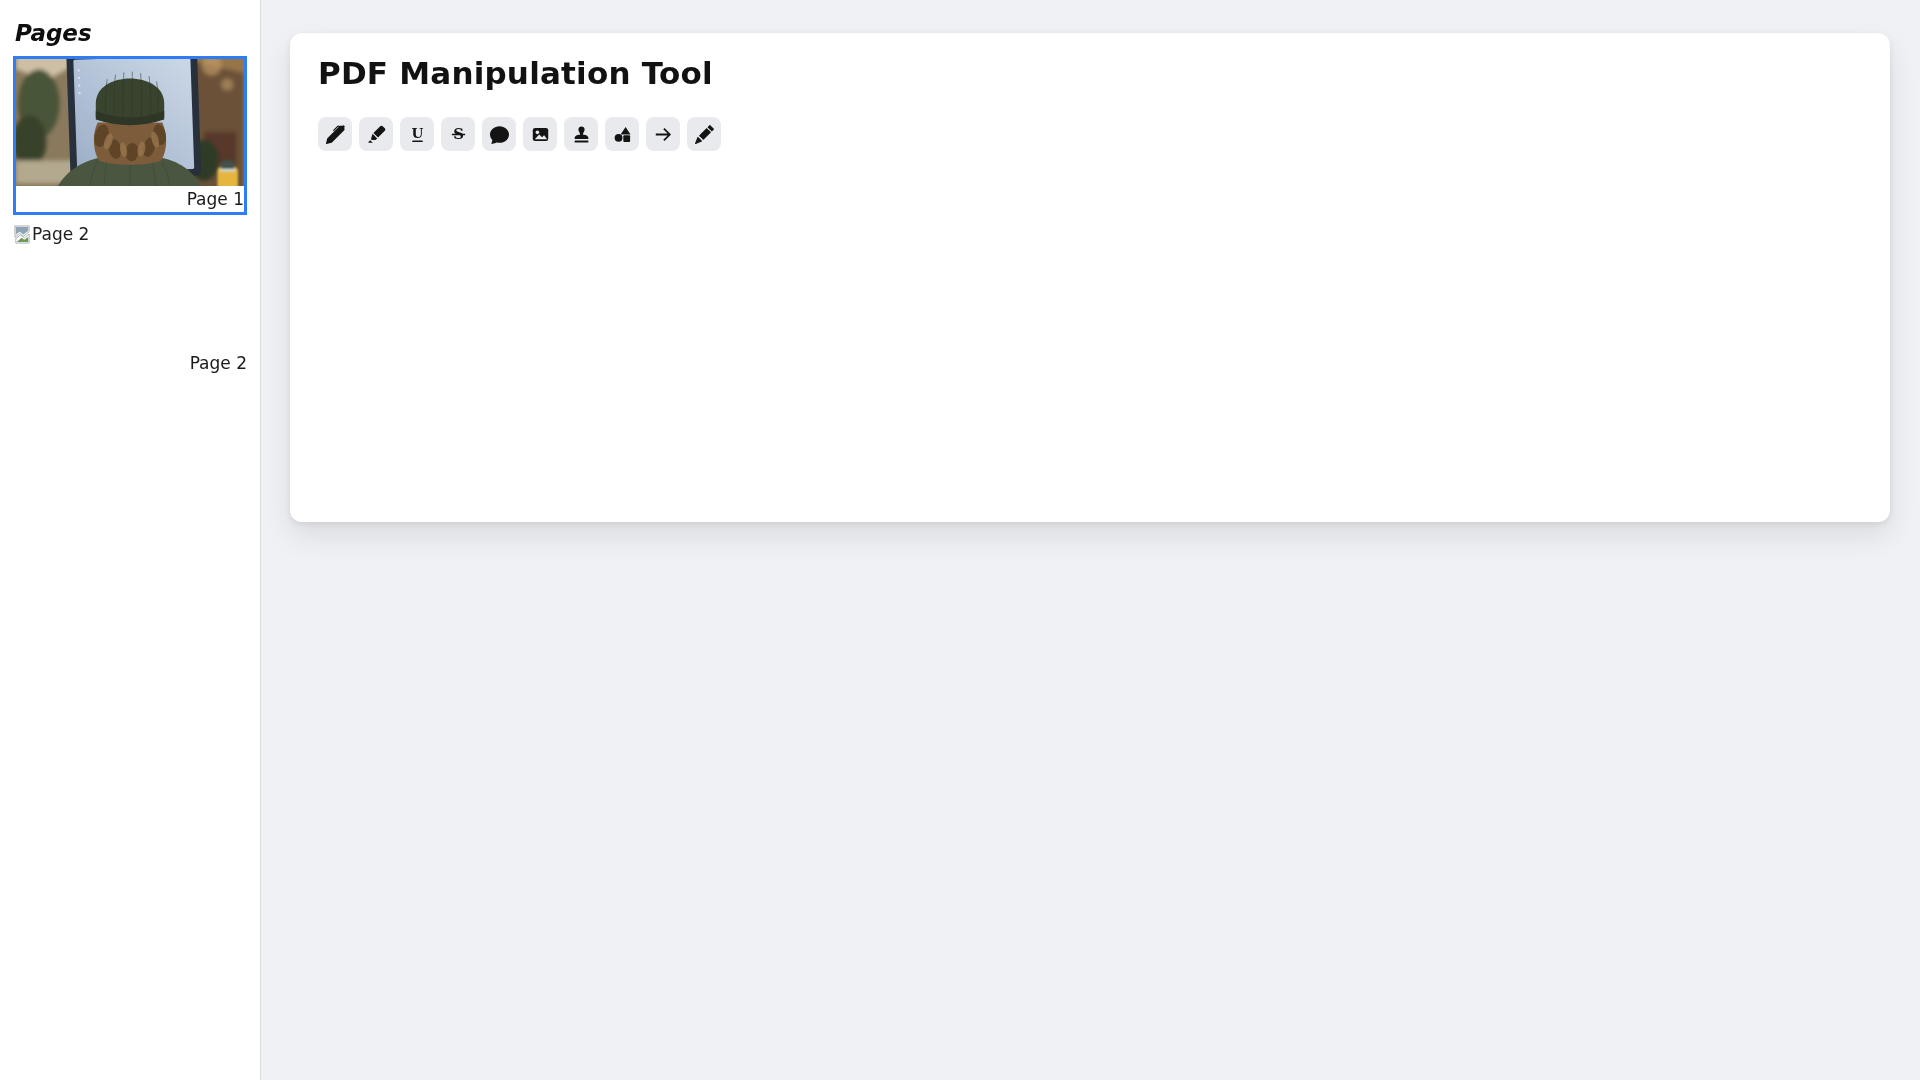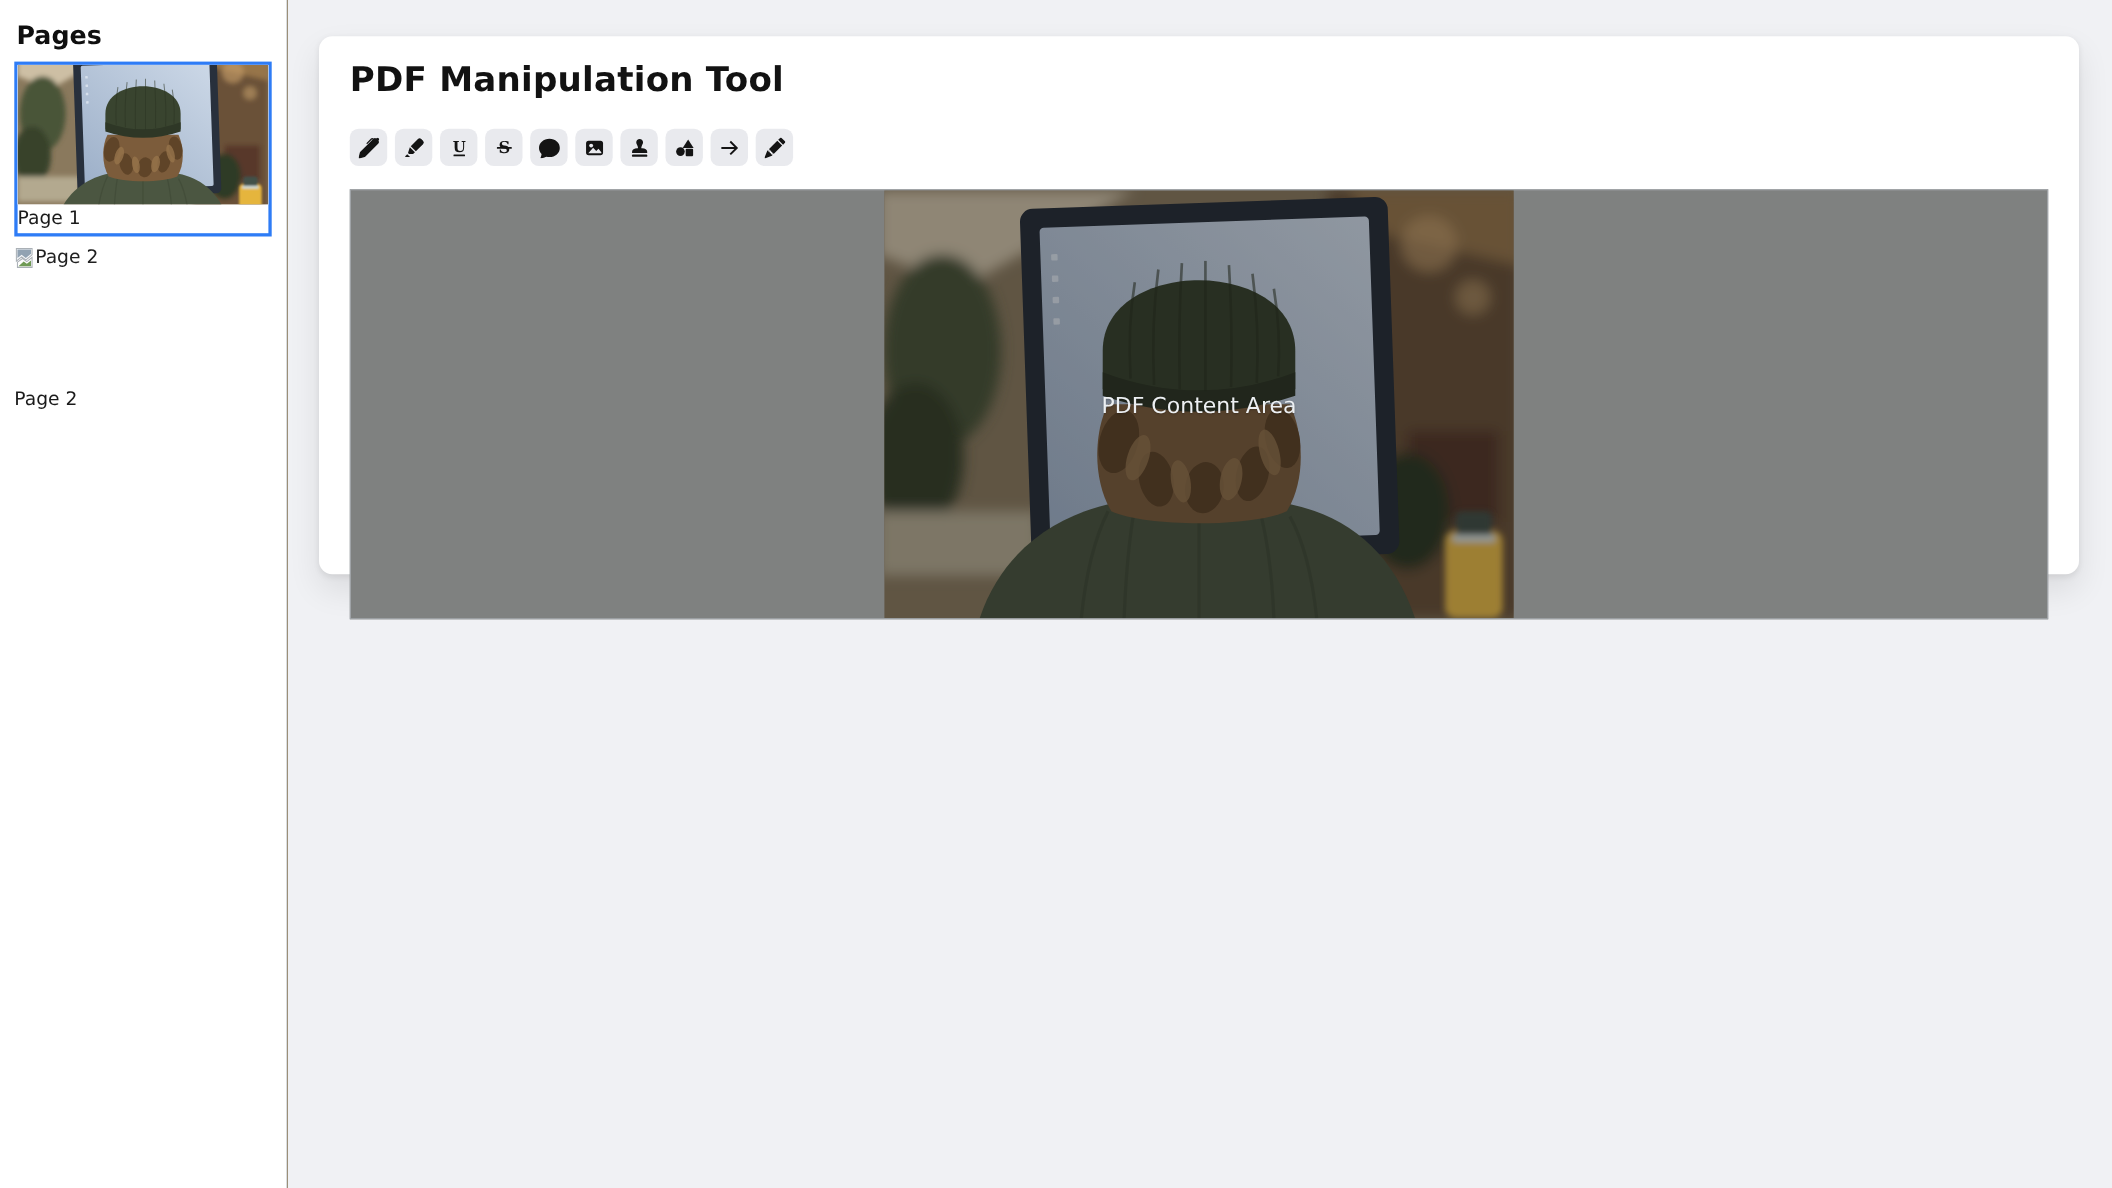--- a/index.html
+++ b/index.html
@@ -9,27 +9,27 @@
     background:#f0f1f4;
     color:#131313;
   }
 
   
   .sidebar {
     position:fixed; left:0; top:0; width:261px; height:1080px;
     background:#ffffff; border-right:1px solid #d9dcdf;
     padding:14px 13px 0 13px;
   }
-  .pages-title { font-size:23px; font-weight:700; margin:6px 0 10px 2px; color:#0f0f0f; }
+  .pages-title { font-size:23px; font-weight:700; margin:6px 0 10px 2px; color:#0f0f0f;font-style:italic; }
   .thumb { background:#fff; cursor:pointer; }
   .thumb + .thumb { margin-top:8px; }
   .thumb.selected { border:3px solid #2e7cf6; }
   .thumb-imgbox { width:100%; height:127px; overflow:hidden; display:block; position:relative; background:#fff; }
   .thumb-imgbox svg.scene { width:100%; height:100%; display:block; }
-  .thumb-caption { text-align:left; font-size:17px; line-height:20px; padding:3px 0; color:#1a1a1a; }
+  .thumb-caption { text-align:right; font-size:17px; line-height:20px; padding:3px 0; color:#1a1a1a; }
   .broken-row { display:flex; align-items:flex-start; padding-top:1px; }
   .broken-row .bi-broken { width:19px; height:21px; flex:0 0 auto; }
   .broken-alt { font-size:17px; line-height:21px; color:#202020; }
 
   
   .main { margin-left:261px; }
   .card {
     margin:33px 30px 0 29px;
     background:#ffffff; border-radius:12px;
     box-shadow:0 2px 6px rgba(0,0,0,.08), 0 14px 30px rgba(0,0,0,.09);
@@ -262,22 +262,14 @@
             <path d="M1.5 7.25 H11.44 L7.8 3.6 8.86 2.54 14.32 8 8.86 13.46 7.8 12.4 11.44 8.75 H1.5 Z"></path>
           </svg>
       </button>
       <button class="tool-btn">
         <svg viewBox="0 0 16 16">
             <path d="M12.854.146a.5.5 0 0 0-.707 0L10.5 1.793 14.207 5.5l1.647-1.646a.5.5 0 0 0 0-.708l-3-3zm.646 6.061L9.793 2.5 3.293 9H3.5a.5.5 0 0 1 .5.5v.5h.5a.5.5 0 0 1 .5.5v.5h.5a.5.5 0 0 1 .5.5v.5h.5a.5.5 0 0 1 .5.5v.207l6.5-6.5zm-7.468 7.468A.5.5 0 0 1 6 13.5V13h-.5a.5.5 0 0 1-.5-.5V12h-.5a.5.5 0 0 1-.5-.5V11h-.5a.5.5 0 0 1-.5-.5V10h-.5a.499.499 0 0 1-.175-.032l-.179.178a.5.5 0 0 0-.11.168l-2 5a.5.5 0 0 0 .65.65l5-2a.5.5 0 0 0 .168-.11l.178-.178z"></path>
           </svg>
       </button>
     </div>
 
-    <div class="pdf-area">
-      <div class="pdf-photo">
-        <svg class="scene" viewBox="0 0 600 400" preserveAspectRatio="xMidYMid slice">
-            <use href="#scene-desk"></use>
-          </svg>
-      </div>
-      <div class="pdf-label">PDF Content Area</div>
-    </div>
   </section>
 </main>
 
 </body></html>

